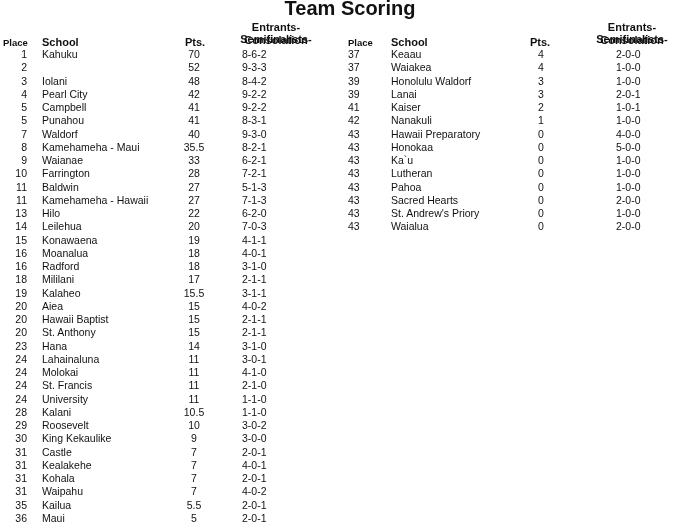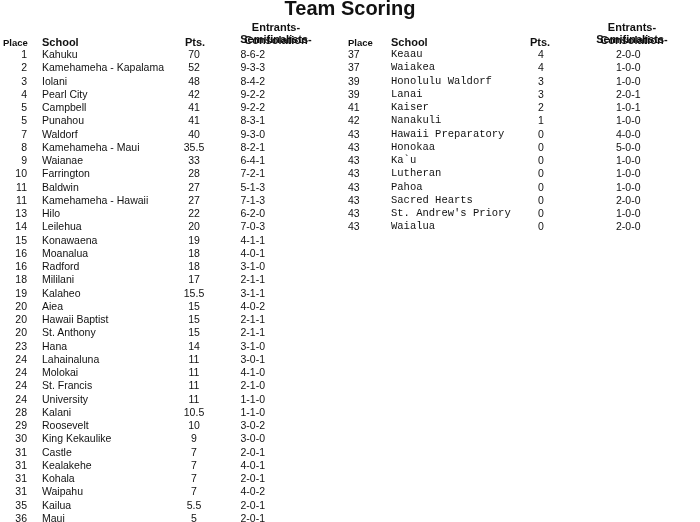--- a/index.html
+++ b/index.html
@@ -20,29 +20,29 @@
     .row span { position: absolute; white-space: nowrap; }
     
     .left .h-place { left: 3px; top: 17px; font-size: 9.5px; }
     .left .h-school { left: 42px; top: 16px; }
     .left .h-pts { left: 185px; top: 16px; }
     .left .h-esc1 { left: 220px; top: 1px; width: 112px; text-align: center; }
     .left .h-esc2 { left: 220px; top: 14px; width: 112px; text-align: center; }
     .left .c-place { left: 0; width: 27px; text-align: right; }
     .left .c-school { left: 42px; }
     .left .c-pts { left: 178px; width: 32px; text-align: center; }
-    .left .c-esc { left: 235px; width: 30px; text-align: right; }
+    .left .c-esc { left: 242px; width: 30px; text-align: left; }
     
     .right .h-place { left: 8px; top: 17px; font-size: 9.5px; }
     .right .h-school { left: 51px; top: 16px; }
     .right .h-pts { left: 190px; top: 16px; }
     .right .h-esc1 { left: 236px; top: 1px; width: 112px; text-align: center; }
     .right .h-esc2 { left: 236px; top: 14px; width: 112px; text-align: center; }
     .right .c-place { left: 8px; width: 26px; }
-    .right .c-school { left: 51px; font-family: Liberation Mono, monospace; }
+    .right .c-school { left: 51px; }
     .right .c-pts { left: 186px; width: 30px; text-align: center; }
     .right .c-esc { left: 276px; width: 32px; text-align: left; }
   </style>
 </head>
 <body>
 
 <div class="title">Team Scoring</div>
 
 <div class="col left">
   <div class="hdr">
@@ -54,21 +54,20 @@
   </div>
   <div id="left-body">
       <div class="row">
         <span class="c-place">1</span>
         <span class="c-school">Kahuku</span>
         <span class="c-pts">70</span>
         <span class="c-esc">8-6-2</span>
       </div>
       <div class="row">
         <span class="c-place">2</span>
-        <span class="c-school">Kamehameha - Kapalama</span>
         <span class="c-pts">52</span>
         <span class="c-esc">9-3-3</span>
       </div>
       <div class="row">
         <span class="c-place">3</span>
         <span class="c-school">Iolani</span>
         <span class="c-pts">48</span>
         <span class="c-esc">8-4-2</span>
       </div>
       <div class="row">
@@ -98,21 +97,21 @@
       <div class="row">
         <span class="c-place">8</span>
         <span class="c-school">Kamehameha - Maui</span>
         <span class="c-pts">35.5</span>
         <span class="c-esc">8-2-1</span>
       </div>
       <div class="row">
         <span class="c-place">9</span>
         <span class="c-school">Waianae</span>
         <span class="c-pts">33</span>
-        <span class="c-esc">6-4-1</span>
+        <span class="c-esc">6-2-1</span>
       </div>
       <div class="row">
         <span class="c-place">10</span>
         <span class="c-school">Farrington</span>
         <span class="c-pts">28</span>
         <span class="c-esc">7-2-1</span>
       </div>
       <div class="row">
         <span class="c-place">11</span>
         <span class="c-school">Baldwin</span>

